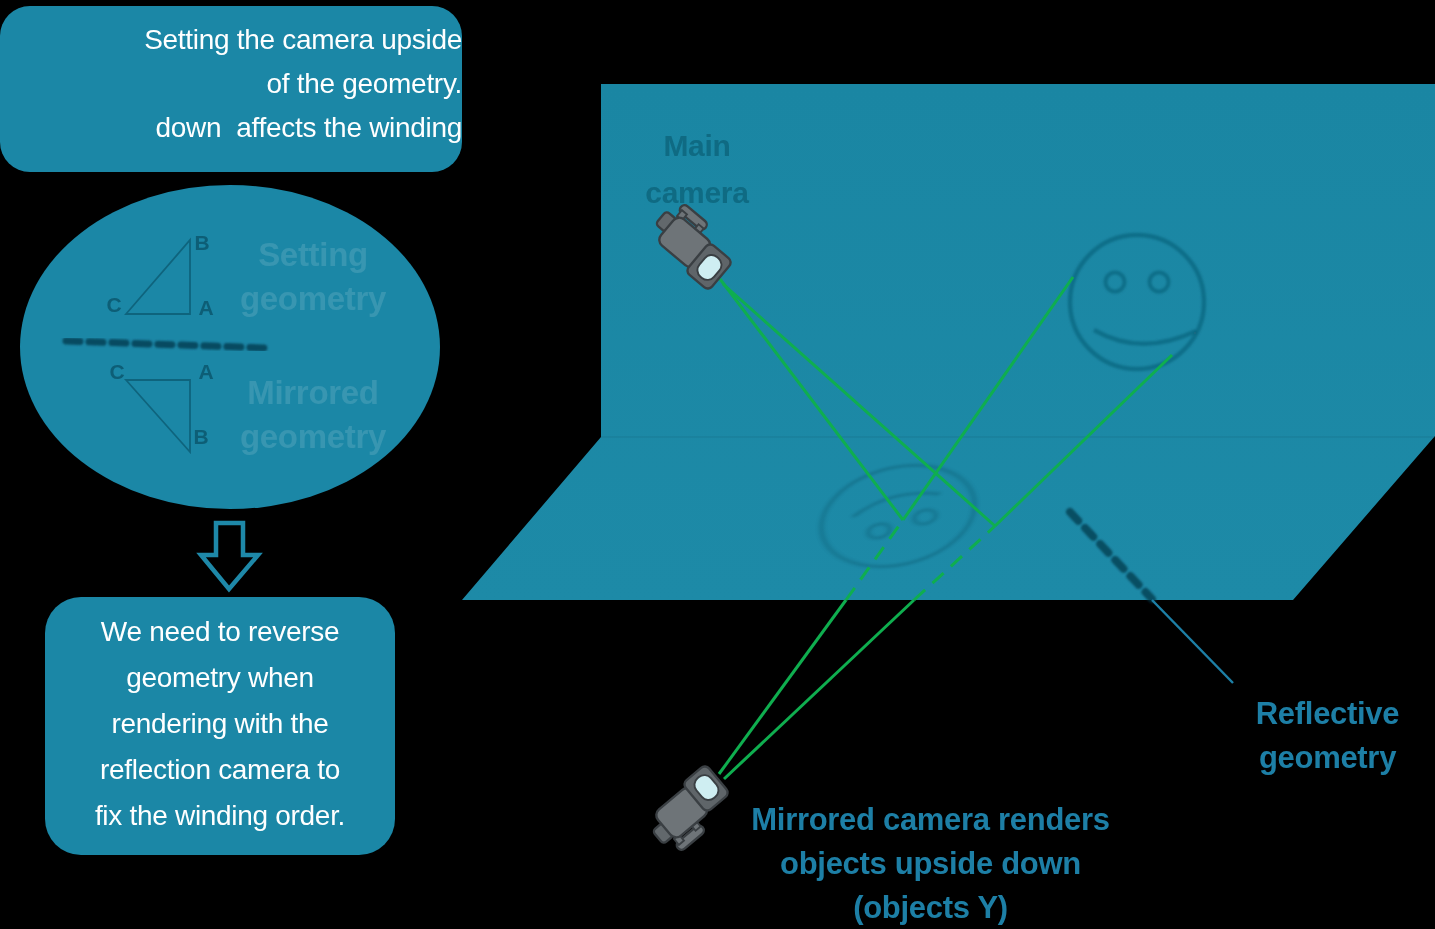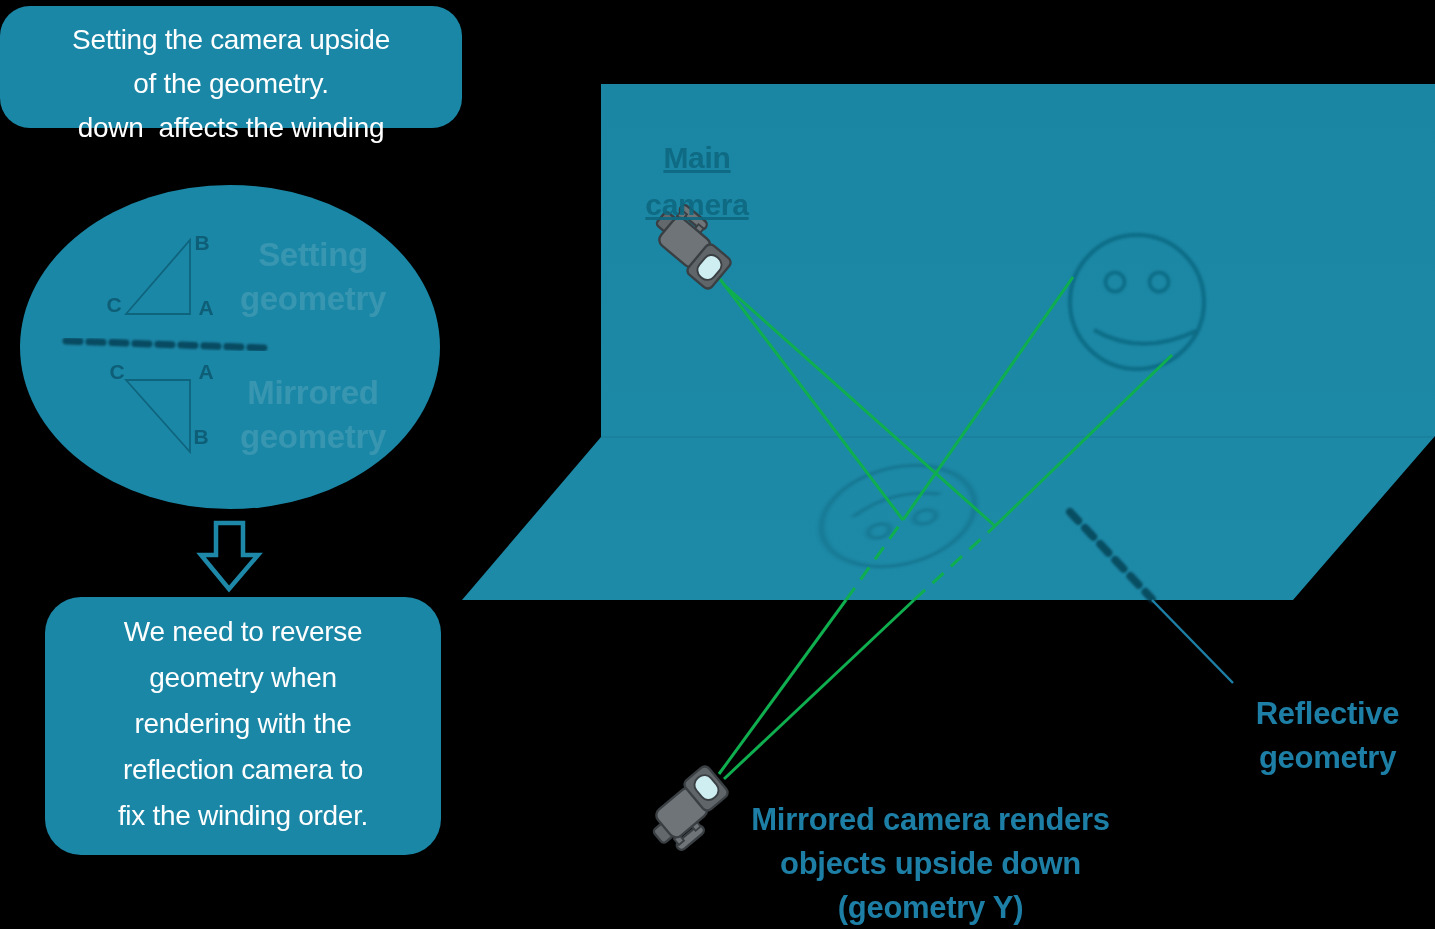--- a/index.html
+++ b/index.html
@@ -5,22 +5,22 @@
   html,body{margin:0;padding:0;background:#000;}
   #page{
     position:relative;width:1435px;height:929px;background:#000;overflow:hidden;
     font-family:"Liberation Sans", sans-serif;
   }
   .callout{
     position:absolute;background:#1b87a6;color:#fff;text-align:center;
     border-radius:30px;letter-spacing:-0.3px;
   }
   .callout .ln{white-space:pre;}
-  #callout-top{left:0px;top:6px;width:462px;height:122px;font-size:28px;line-height:44px;padding-top:12px;box-sizing:border-box;}
-  #callout-bottom{left:45px;top:597px;width:396px;height:258px;font-size:28px;line-height:46px;padding-top:12px;box-sizing:border-box;border-radius:36px;}
+  #callout-top{left:0px;top:6px;width:462px;height:166px;font-size:28px;line-height:44px;padding-top:12px;box-sizing:border-box;text-align:right;}
+  #callout-bottom{left:45px;top:597px;width:350px;height:258px;font-size:28px;line-height:46px;padding-top:12px;box-sizing:border-box;border-radius:36px;}
   .faint-light{
     position:absolute;color:rgba(255,255,255,0.13);font-size:33px;line-height:44px;
     text-align:center;font-weight:600;letter-spacing:-0.3px;
   }
   .vertex{
     position:absolute;color:rgba(7,77,98,0.70);font-size:21px;font-weight:600;
     transform:translate(-50%,-50%);
   }
   .scene-label{
     position:absolute;color:#1d7fa6;font-weight:600;text-align:center;
@@ -130,29 +130,29 @@
     <div>geometry</div>
   </div>
 
   <span class="vertex" style="left:202px;top:243px;">B</span>
   <span class="vertex" style="left:206px;top:308px;">A</span>
   <span class="vertex" style="left:114px;top:305px;">C</span>
   <span class="vertex" style="left:117px;top:372px;">C</span>
   <span class="vertex" style="left:206px;top:372px;">A</span>
   <span class="vertex" style="left:201px;top:437px;">B</span>
 
-  <div class="scene-label" id="main-camera-label" style="left:627px;top:134px;width:140px;text-decoration:underline;">
+  <div class="scene-label" id="main-camera-label" style="left:627px;top:122px;width:140px;">
     <div>Main</div>
     <div>camera</div>
   </div>
 
   <div class="scene-label" style="left:1240px;top:692px;width:175px;">
     <div>Reflective</div>
     <div>geometry</div>
   </div>
 
   <div class="scene-label" style="left:728px;top:798px;width:405px;">
     <div>Mirrored camera renders</div>
     <div>objects upside down</div>
-    <div>(geometry Y)</div>
+    <div>(objects Y)</div>
   </div>
 
 </div>
 
 </body></html>

